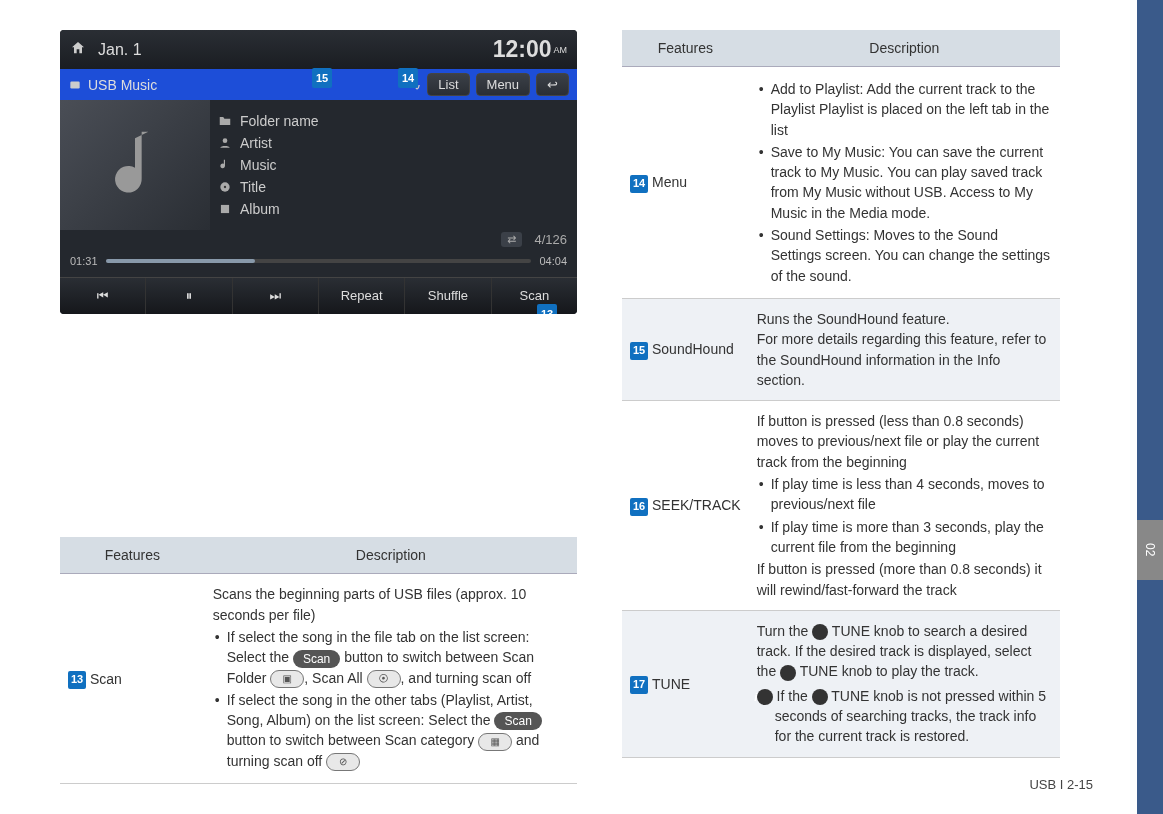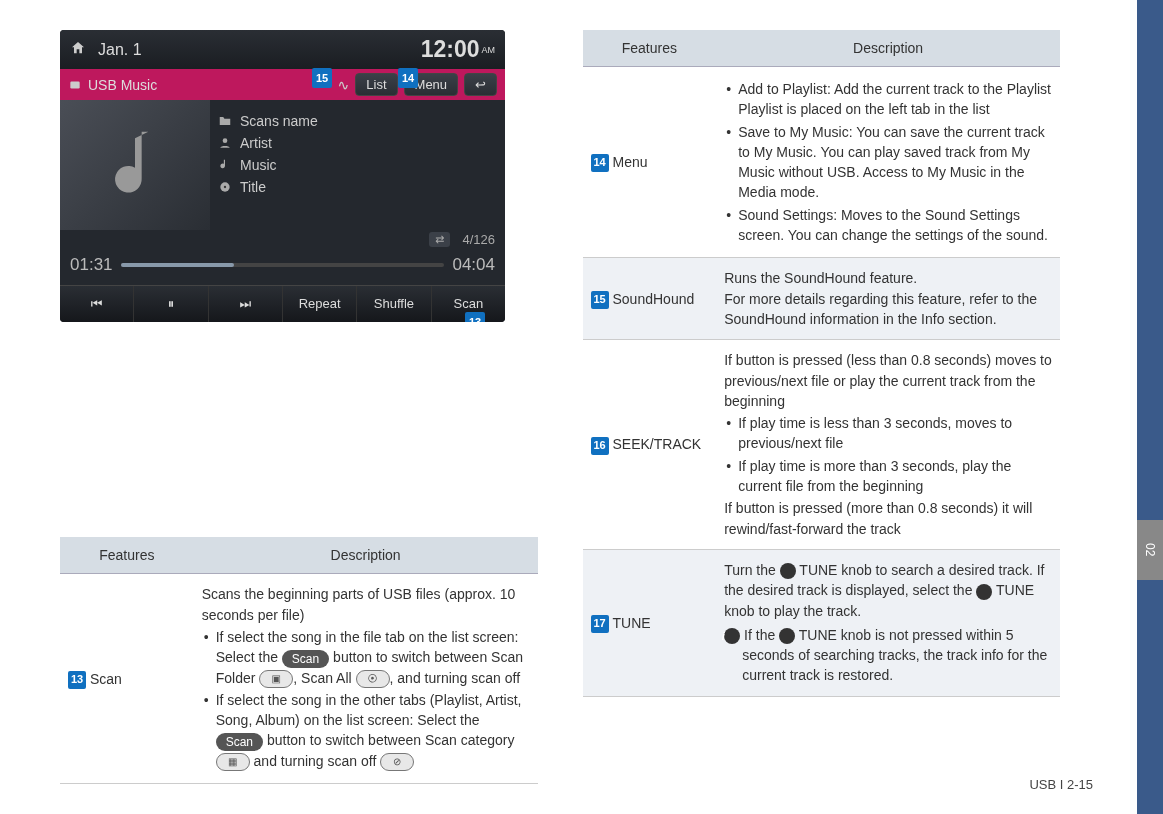--- a/index.html
+++ b/index.html
@@ -42,21 +42,21 @@
     align-items: center;
     justify-content: center;
   }
   .col {
     flex: 1;
     display: flex;
     flex-direction: column;
   }
   
   .screenshot {
-    width: 445px;
+    width: 517px;
     background: #1a1d22;
     border-radius: 4px;
     color: #ddd;
     font-size: 14px;
     overflow: hidden;
     position: relative;
   }
   .shot-top {
     display: flex;
     align-items: center;
@@ -65,21 +65,21 @@
     background: linear-gradient(#2a2e34,#1a1d22);
   }
   .shot-top .home { margin-right: 12px; }
   .shot-top .date { flex: 0 0 auto; margin-right: auto; }
   .shot-top .clock { font-weight: bold; font-size: 23px; }
   .shot-top .ampm { font-size: 9px; margin-left: 2px; }
   .shot-sub {
     display: flex;
     align-items: center;
     padding: 4px 8px;
-    background: #be185d;
+    background: #1d4ed8;
     gap: 6px;
   }
   .shot-sub .title { flex: 1; display:flex; align-items:center; gap:6px;}
   .shot-sub .btn {
     background: linear-gradient(#3b4048,#2a2e34);
     border: 1px solid #444;
     border-radius: 4px;
     padding: 3px 10px;
     font-size: 13px;
     color: #ddd;
@@ -103,21 +103,21 @@
   .shuffle-row {
     display:flex; justify-content:flex-end; align-items:center;
     padding: 2px 10px; color:#aaa; font-size:13px; gap:12px;
     background:#24282e;
   }
   .shuffle-row .shuf-ic {
     background:#3b4048; border-radius:3px; padding:1px 6px; font-size:11px;
   }
   .prog-row {
     display:flex; align-items:center; gap:8px;
-    padding: 6px 10px 10px; background:#24282e; font-size:17px; color:#bbb;
+    padding: 6px 10px 10px; background:#24282e; font-size:11px; color:#bbb;
   }
   .prog-bar { flex:1; height:4px; background:#444; border-radius:2px; position:relative;}
   .prog-bar .fill { position:absolute; left:0; top:0; height:100%; width:35%; background:#89a; border-radius:2px;}
   .controls {
     display:flex; background:linear-gradient(#2a2e34,#15171b);
     border-top:1px solid #444;
   }
   .controls .cbtn {
     flex:1; text-align:center; padding:10px 4px; font-size:13px; color:#ddd;
     border-right:1px solid #333;
@@ -240,41 +240,47 @@
         <div class="album-art">
           <svg viewBox="0 0 40 60">
               <path d="M25 5v35a10 10 0 1 1-5-8V10l10-5z" fill="#999"></path>
             </svg>
         </div>
         <div class="meta-list">
           <div class="row">
               <svg viewBox="0 0 24 24">
                 <path d="M3 5h6l2 3h10v11H3z"></path>
               </svg>
-              <span>Scans name</span>
+              <span>Folder name</span>
             </div>
           <div class="row">
               <svg viewBox="0 0 24 24">
                 <circle cx="12" cy="8" r="4"></circle>
                 <path d="M4 20c0-4 16-4 16 0z"></path>
               </svg>
               <span>Artist</span>
             </div>
           <div class="row">
               <svg viewBox="0 0 24 24">
                 <path d="M12 3v10a4 4 0 1 1-2-3V3h2z"></path>
               </svg>
               <span>Music</span>
             </div>
           <div class="row">
               <svg viewBox="0 0 24 24">
                 <circle cx="12" cy="12" r="8"></circle>
                 <circle cx="12" cy="12" r="2" fill="#333"></circle>
               </svg>
               <span>Title</span>
+            </div>
+          <div class="row">
+              <svg viewBox="0 0 24 24">
+                <rect x="5" y="5" width="14" height="14"></rect>
+              </svg>
+              <span>Album</span>
             </div>
         </div>
       </div>
       <div class="shuffle-row">
         <span class="shuf-ic">⇄</span>
         <span>4/126</span>
       </div>
       <div class="prog-row">
         <span>01:31</span>
         <div class="prog-bar">
@@ -352,21 +358,21 @@
           <div>For more details regarding this feature, refer to the SoundHound information in the Info section.</div>
         </td>
       </tr>
       <tr>
         <td>
           <span class="num-badge">16</span><span>SEEK/TRACK</span>
         </td>
         <td class="desc">
           <div>If button is pressed (less than 0.8 seconds) moves to previous/next file or play the current track from the beginning</div>
           <ul>
-            <li>If play time is less than 3 seconds, moves to previous/next file</li>
+            <li>If play time is less than 4 seconds, moves to previous/next file</li>
             <li>If play time is more than 3 seconds, play the current file from the beginning</li>
           </ul>
           <div>If button is pressed (more than 0.8 seconds) it will rewind/fast-forward the track</div>
         </td>
       </tr>
       <tr class="alt">
         <td>
           <span class="num-badge">17</span><span>TUNE</span>
         </td>
         <td class="desc">

